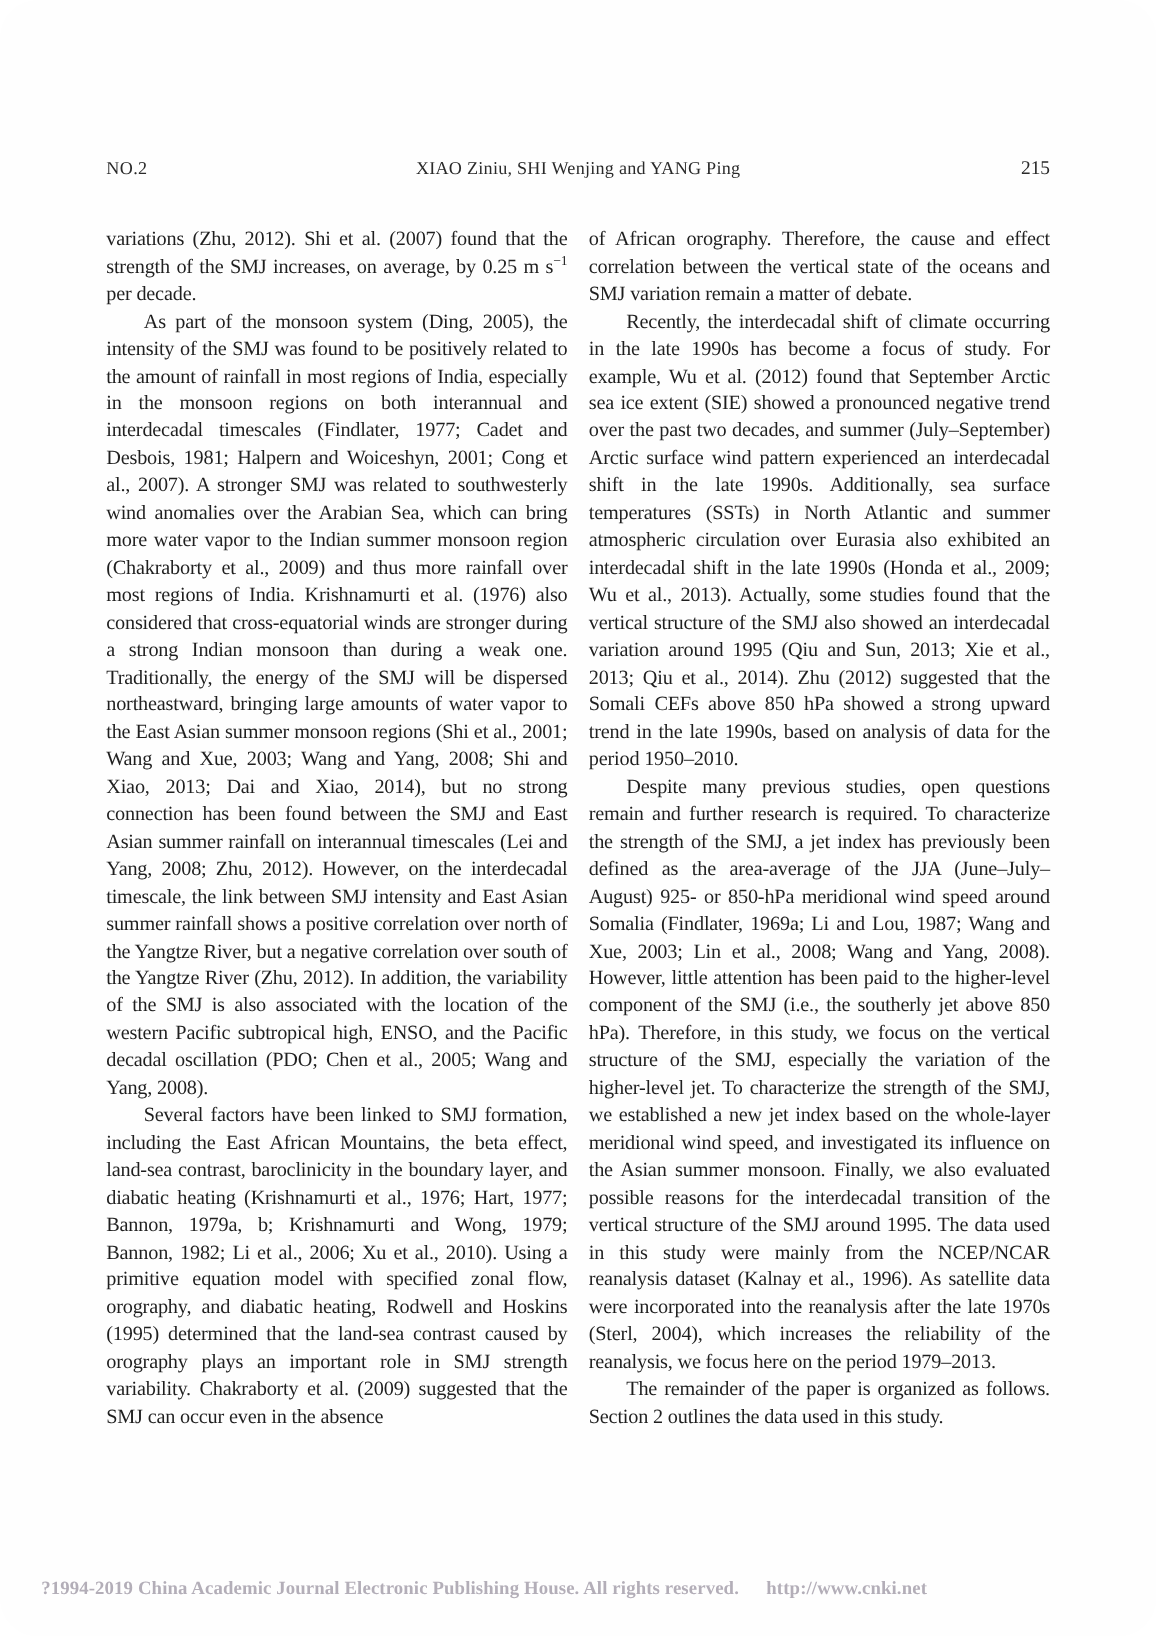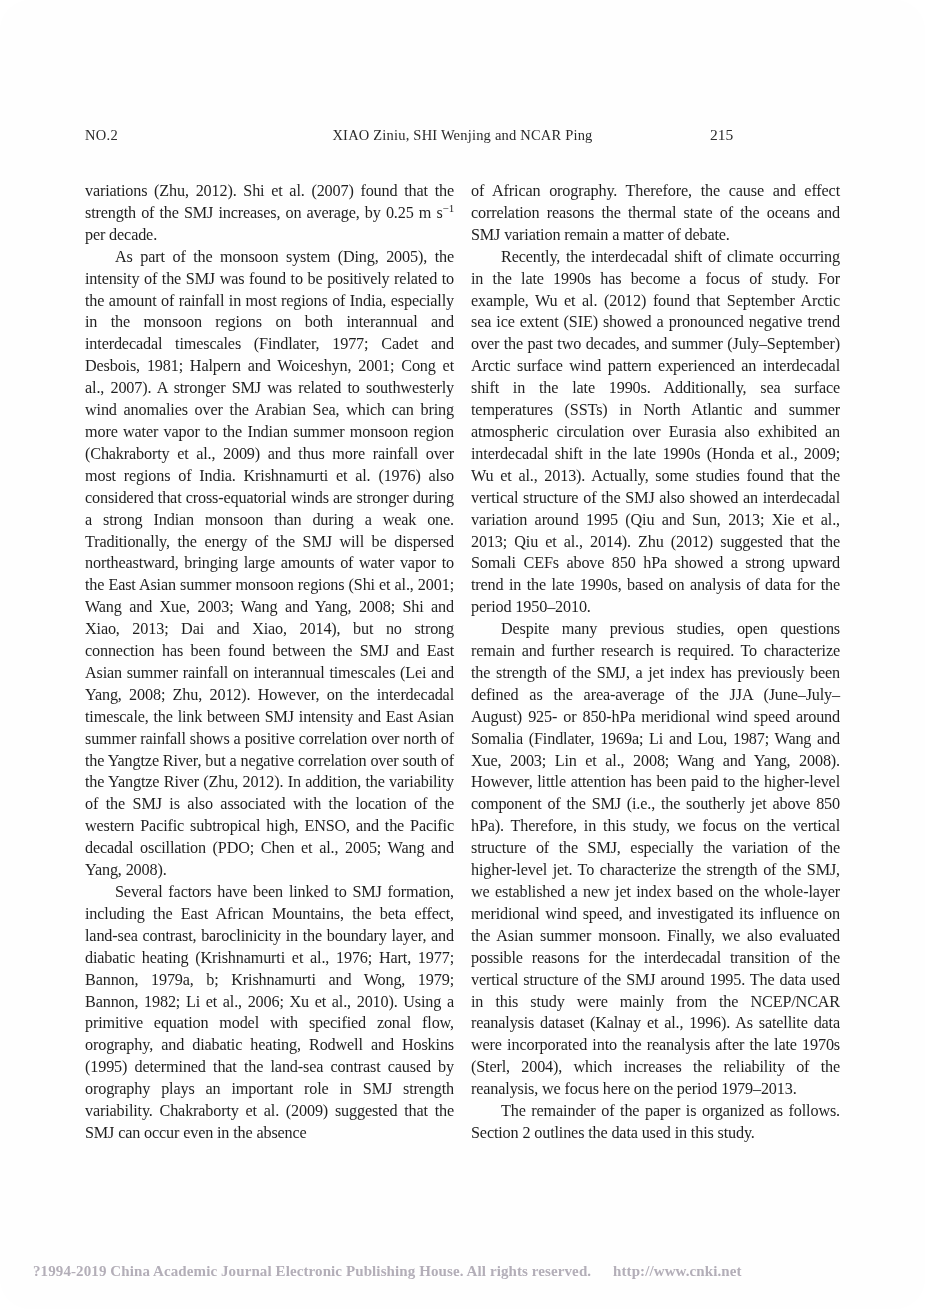--- a/index.html
+++ b/index.html
@@ -21,21 +21,21 @@
     top: 126px;
     left: 85px;
     width: 755px;
     display: flex;
     align-items: baseline;
     font-size: 14.5px;
     color: #2a2a2a;
   }
   .header .issue   { width: 130px; text-align: left; letter-spacing: 0.3px; }
   .header .rtitle  { flex: 1; text-align: center; letter-spacing: 0.2px; }
-  .header .pagenum { width: 130px; text-align: left; font-size: 15.5px; }
+  .header .pagenum { width: 130px; text-align: right; font-size: 15.5px; }
 
   .columns {
     position: absolute;
     top: 181px;
     left: 85px;
     width: 755px;
     display: flex;
     justify-content: space-between;
   }
   .col {
@@ -64,34 +64,34 @@
   }
   .footer .url { margin-left: 18px; }
 </style>
 </head>
 <body>
 
 <div class="page" style="background: rgb(254, 254, 254); border-radius: 30px;">
 
   <div class="header">
     <span class="issue">NO.2</span>
-    <span class="rtitle">XIAO Ziniu, SHI Wenjing and NCAR Ping</span>
+    <span class="rtitle">XIAO Ziniu, SHI Wenjing and YANG Ping</span>
     <span class="pagenum">215</span>
   </div>
 
   <div class="columns">
 
     <div class="col" style="color: rgb(31, 31, 31);">
       <p><span>variations (Zhu, 2012).  Shi et al.  (2007) found that the strength of the SMJ increases, on average, by 0.25 m s</span><sup>−1</sup><span> per decade.</span></p>
       <p class="indent">As part of the monsoon system (Ding, 2005), the intensity of the SMJ was found to be positively related to the amount of rainfall in most regions of India, especially in the monsoon regions on both interannual and interdecadal timescales (Findlater, 1977; Cadet and Desbois, 1981; Halpern and Woiceshyn, 2001; Cong et al., 2007). A stronger SMJ was related to southwesterly wind anomalies over the Arabian Sea, which can bring more water vapor to the Indian summer monsoon region (Chakraborty et al., 2009) and thus more rainfall over most regions of India. Krishnamurti et al. (1976) also considered that cross-equatorial winds are stronger during a strong Indian monsoon than during a weak one. Traditionally, the energy of the SMJ will be dispersed northeastward, bringing large amounts of water vapor to the East Asian summer monsoon regions (Shi et al., 2001; Wang and Xue, 2003; Wang and Yang, 2008; Shi and Xiao, 2013; Dai and Xiao, 2014), but no strong connection has been found between the SMJ and East Asian summer rainfall on interannual timescales (Lei and Yang, 2008; Zhu, 2012). However, on the interdecadal timescale, the link between SMJ intensity and East Asian summer rainfall shows a positive correlation over north of the Yangtze River, but a negative correlation over south of the Yangtze River (Zhu, 2012). In addition, the variability of the SMJ is also associated with the location of the western Pacific subtropical high, ENSO, and the Pacific decadal oscillation (PDO; Chen et al., 2005; Wang and Yang, 2008).</p>
       <p class="indent">Several factors have been linked to SMJ formation, including the East African Mountains, the beta effect, land-sea contrast, baroclinicity in the boundary layer, and diabatic heating (Krishnamurti et al., 1976; Hart, 1977; Bannon, 1979a, b; Krishnamurti and Wong, 1979; Bannon, 1982; Li et al., 2006; Xu et al., 2010). Using a primitive equation model with specified zonal flow, orography, and diabatic heating, Rodwell and Hoskins (1995) determined that the land-sea contrast caused by orography plays an important role in SMJ strength variability. Chakraborty et al. (2009) suggested that the SMJ can occur even in the absence</p>
     </div>
 
     <div class="col" style="color: rgb(31, 31, 31);">
-      <p>of African orography. Therefore, the cause and effect correlation reasons the thermal state of the oceans and SMJ variation remain a matter of debate.</p>
+      <p>of African orography. Therefore, the cause and effect correlation between the vertical state of the oceans and SMJ variation remain a matter of debate.</p>
       <p class="indent">Recently, the interdecadal shift of climate occurring in the late 1990s has become a focus of study. For example, Wu et al. (2012) found that September Arctic sea ice extent (SIE) showed a pronounced negative trend over the past two decades, and summer (July–September) Arctic surface wind pattern experienced an interdecadal shift in the late 1990s. Additionally, sea surface temperatures (SSTs) in North Atlantic and summer atmospheric circulation over Eurasia also exhibited an interdecadal shift in the late 1990s (Honda et al., 2009; Wu et al., 2013). Actually, some studies found that the vertical structure of the SMJ also showed an interdecadal variation around 1995 (Qiu and Sun, 2013; Xie et al., 2013; Qiu et al., 2014). Zhu (2012) suggested that the Somali CEFs above 850 hPa showed a strong upward trend in the late 1990s, based on analysis of data for the period 1950–2010.</p>
       <p class="indent">Despite many previous studies, open questions remain and further research is required. To characterize the strength of the SMJ, a jet index has previously been defined as the area-average of the JJA (June–July–August) 925- or 850-hPa meridional wind speed around Somalia (Findlater, 1969a; Li and Lou, 1987; Wang and Xue, 2003; Lin et al., 2008; Wang and Yang, 2008). However, little attention has been paid to the higher-level component of the SMJ (i.e., the southerly jet above 850 hPa). Therefore, in this study, we focus on the vertical structure of the SMJ, especially the variation of the higher-level jet. To characterize the strength of the SMJ, we established a new jet index based on the whole-layer meridional wind speed, and investigated its influence on the Asian summer monsoon. Finally, we also evaluated possible reasons for the interdecadal transition of the vertical structure of the SMJ around 1995. The data used in this study were mainly from the NCEP/NCAR reanalysis dataset (Kalnay et al., 1996). As satellite data were incorporated into the reanalysis after the late 1970s (Sterl, 2004), which increases the reliability of the reanalysis, we focus here on the period 1979–2013.</p>
       <p class="indent">The remainder of the paper is organized as follows. Section 2 outlines the data used in this study.</p>
     </div>
 
   </div>
 
   <div class="footer" style="color: rgb(179, 174, 184); font-weight: bold;">
     <span class="copy">?1994-2019 China Academic Journal Electronic Publishing House. All rights reserved.</span>
     <span class="url">http://www.cnki.net</span>

